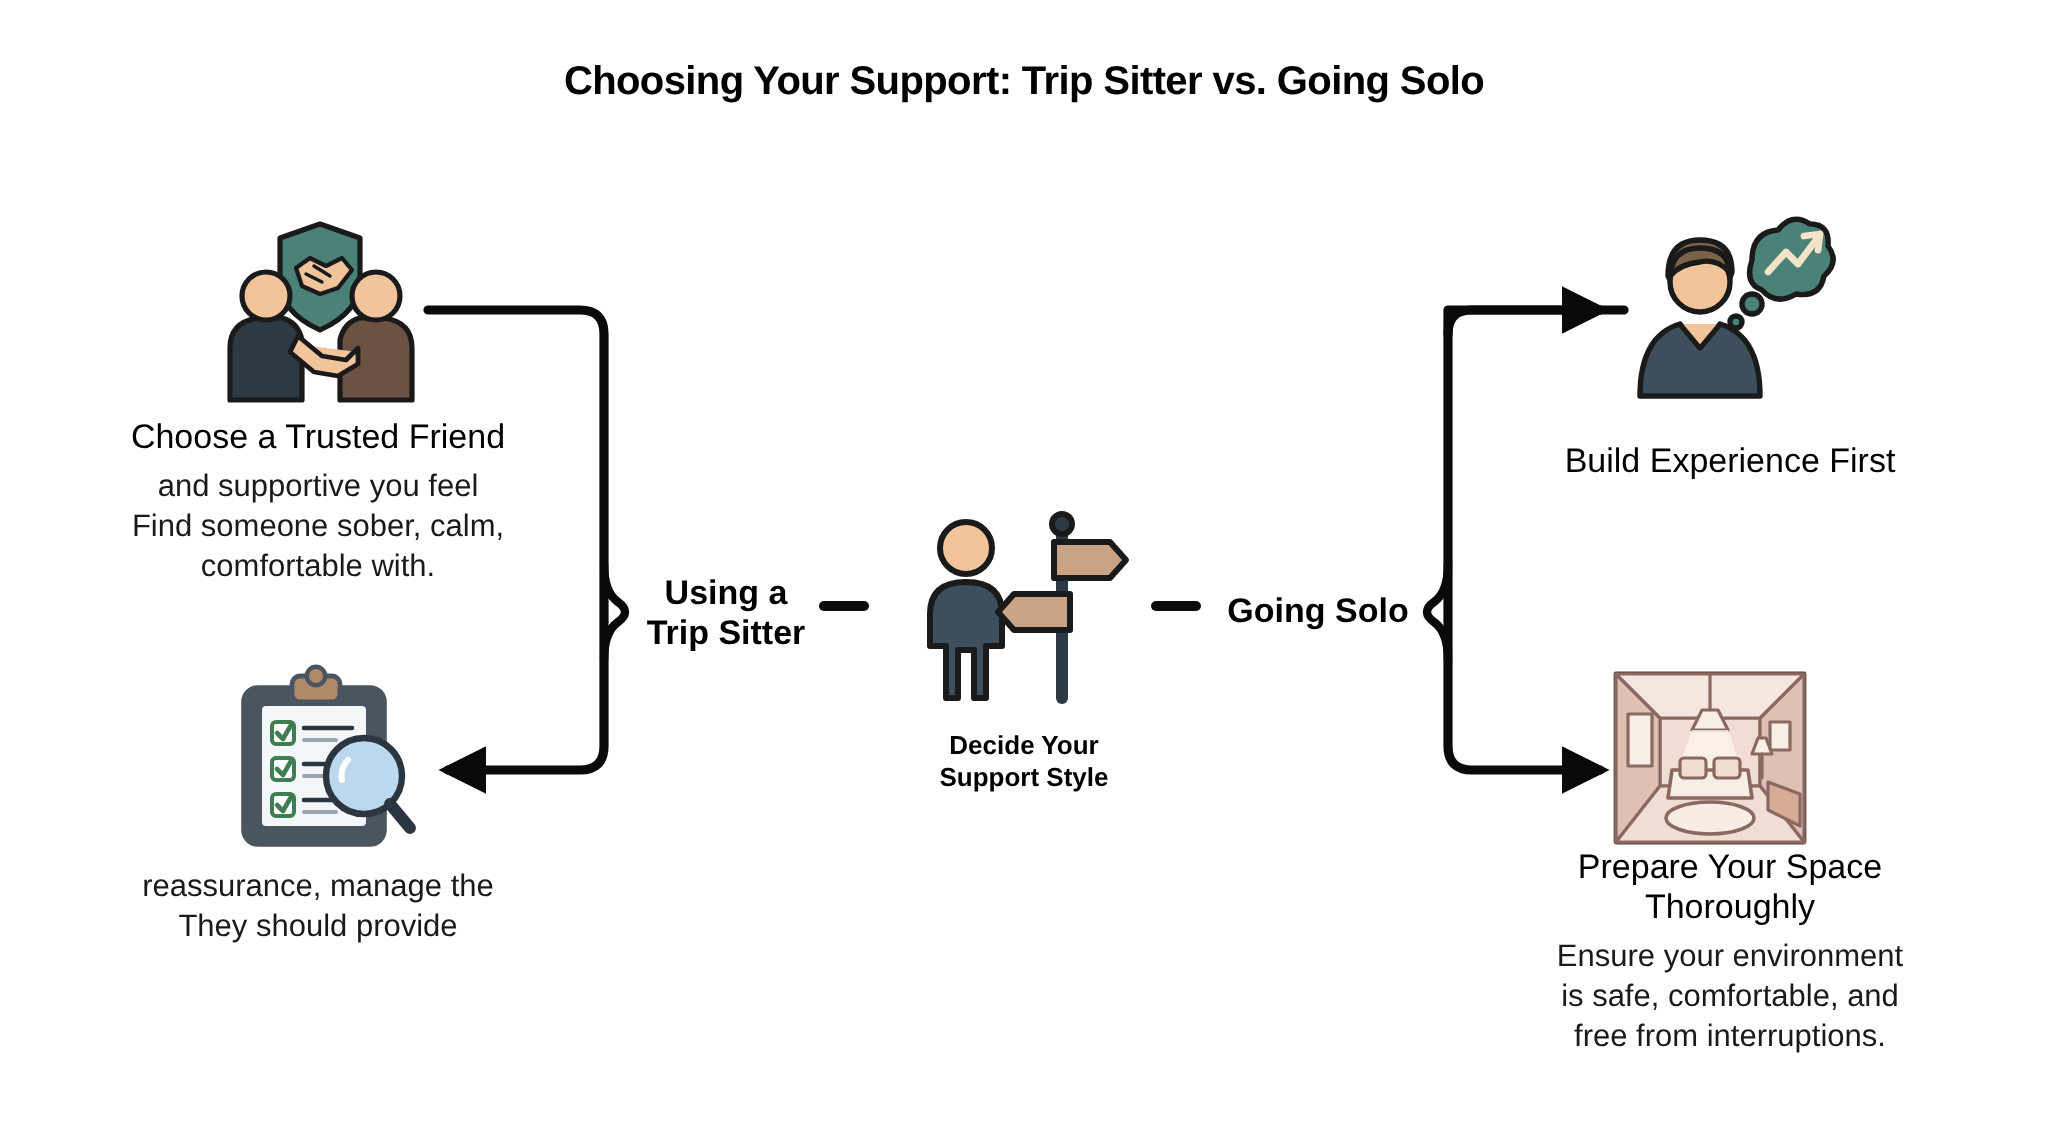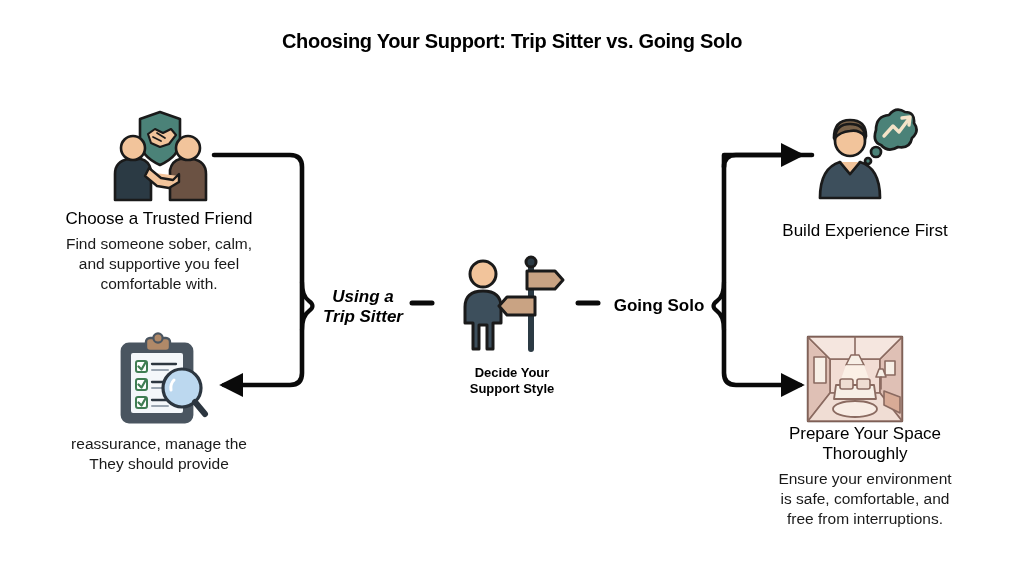--- a/index.html
+++ b/index.html
@@ -134,22 +134,22 @@
       <path d="M 44 68 L 56 78 L 68 80 L 76 72" fill="#f2c49b" stroke-width="2.4"></path>
       <path d="M 44 68 L 52 62" stroke="none" fill="none"></path>
       <path d="M 46 64 L 58 74 L 70 76 L 76 70 L 76 78 L 66 84 L 54 82 L 42 72 Z" fill="#f2c49b" stroke-width="2.4"></path>
     </g>
   </svg>
 </div>
 
 <div class="node" style="left:18px; top:209px; width:282px;">
   <div class="node-title">Choose a Trusted Friend</div>
   <div class="node-desc">
+    <div>and supportive you feel</div>
     <div>Find someone sober, calm,</div>
-    <div>and supportive you feel</div>
     <div>comfortable with.</div>
   </div>
 </div>
 
 <div class="icon-wrap" style="left:110px; top:332px; width:100px; height:96px;">
   <svg viewBox="0 0 100 96" width="100" height="96">
     <g stroke="#4a5560" stroke-width="2.8" stroke-linejoin="round" stroke-linecap="round">
 
       <rect x="12" y="12" width="70" height="78" rx="7" fill="#4a5560"></rect>
 
@@ -180,21 +180,21 @@
   </svg>
 </div>
 
 <div class="node" style="left:18px; top:429px; width:282px;">
   <div class="node-desc">
     <div>reassurance, manage the</div>
     <div>They should provide</div>
   </div>
 </div>
 
-<div class="branch-label" style="left:313px; top:287px; width:100px;font-style:italic;">
+<div class="branch-label" style="left:313px; top:287px; width:100px;">
   <div>Using a</div>
   <div>Trip Sitter</div>
 </div>
 
 <div class="icon-wrap" style="left:455px; top:249px; width:112px; height:105px;">
   <svg viewBox="0 0 112 105" width="112" height="105">
     <g stroke="#1a1a1a" stroke-width="3" stroke-linejoin="round" stroke-linecap="round">
 
       <circle cx="28" cy="25" r="13" fill="#f2c49b"></circle>
       <path d="M 10 58 Q 10 42 28 42 Q 46 42 46 58 L 46 74 L 38 74 L 38 100 L 32 100 L 32 76 L 24 76 L 24 100 L 18 100 L 18 74 L 10 74 Z" fill="#3d4f5c"></path>

